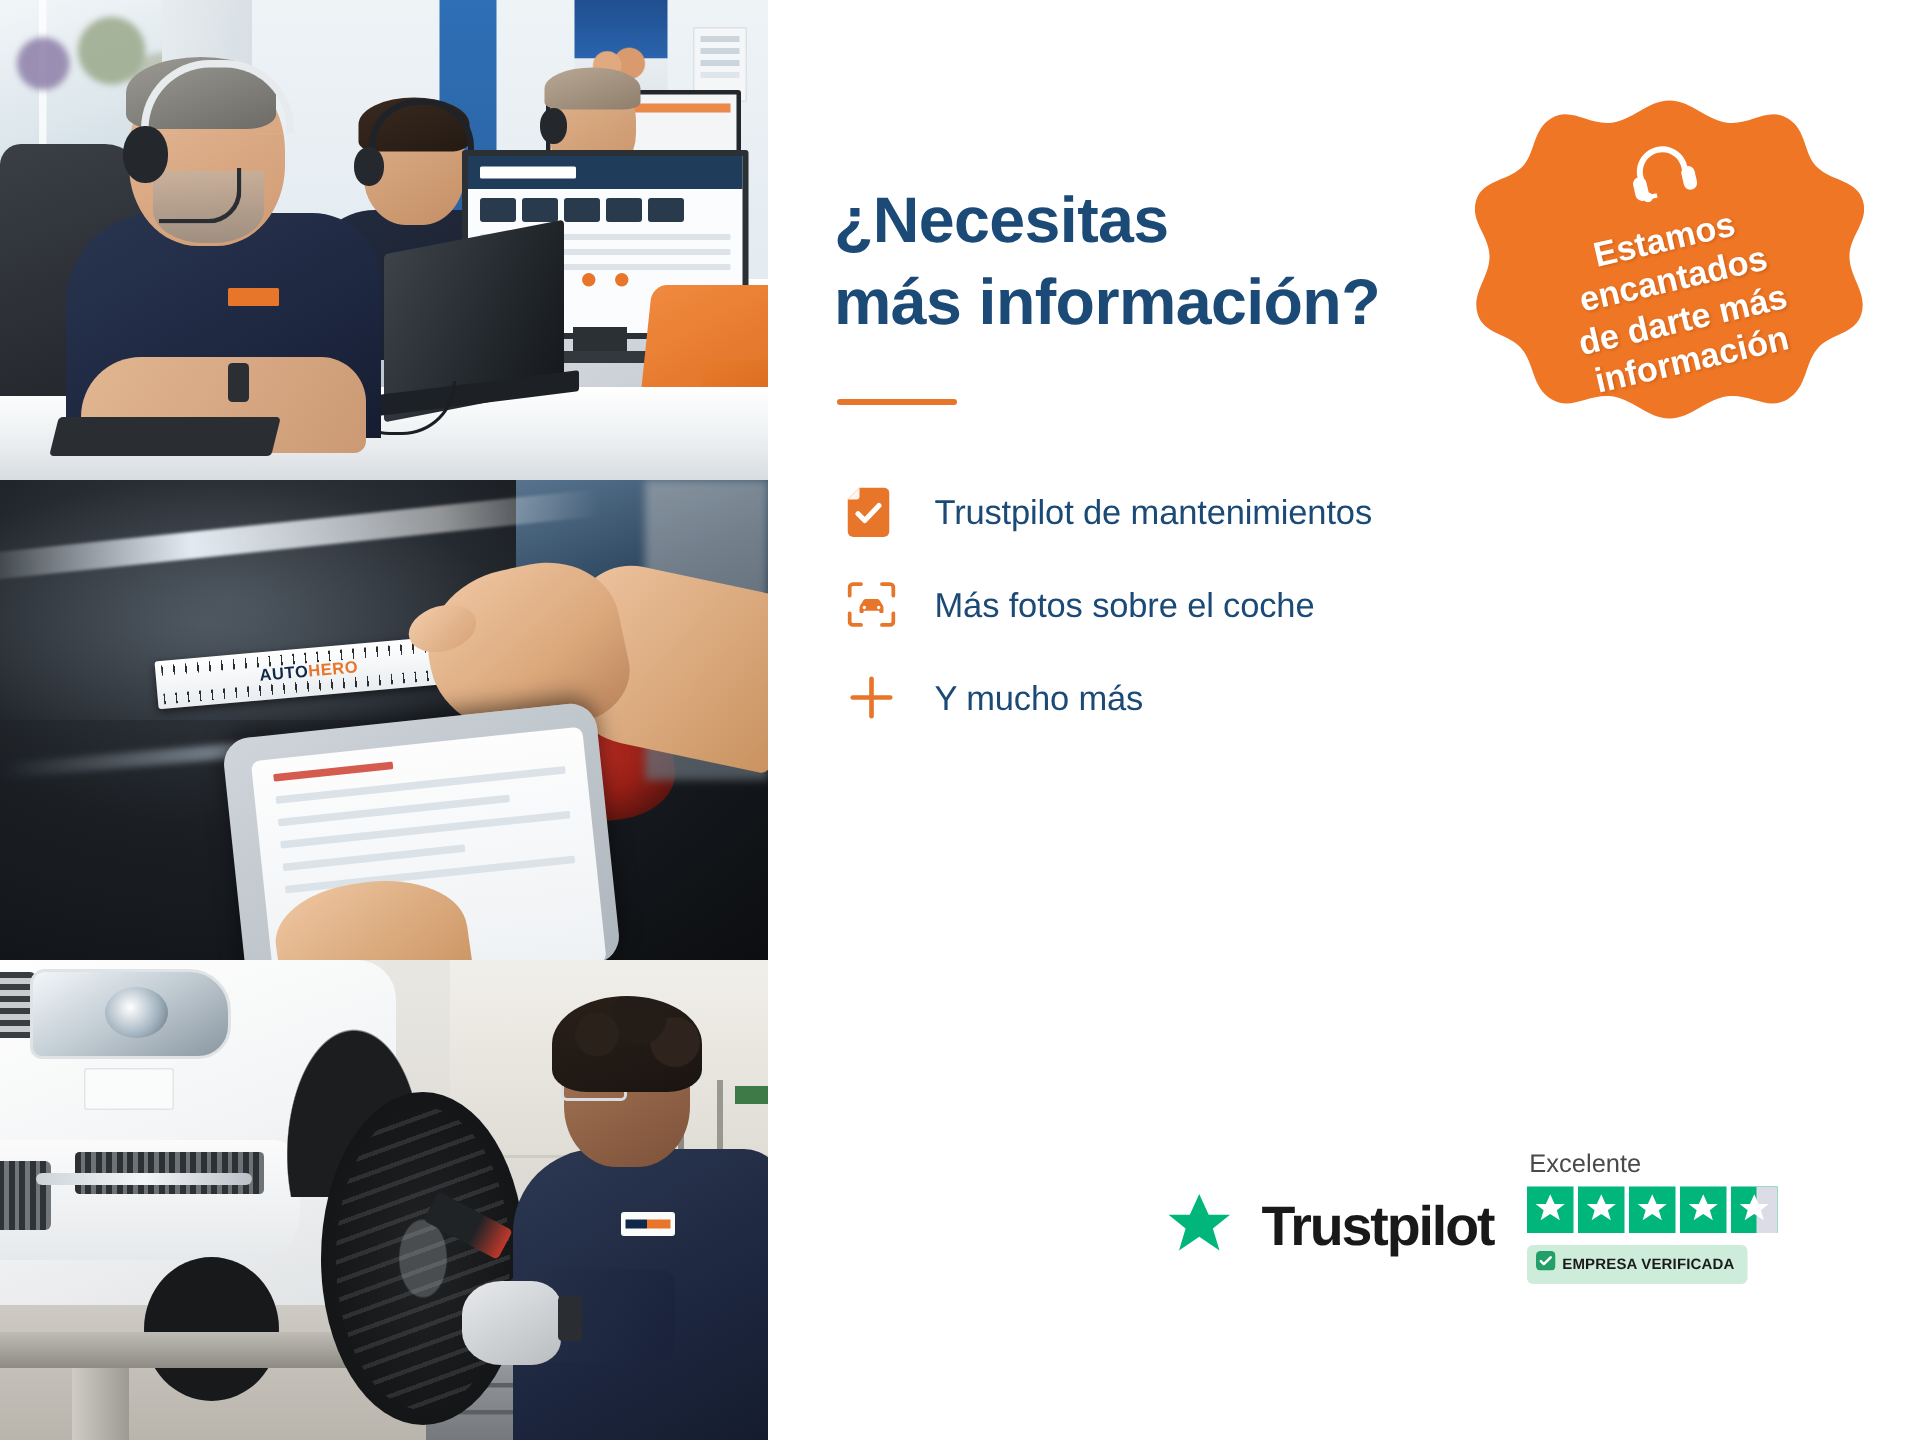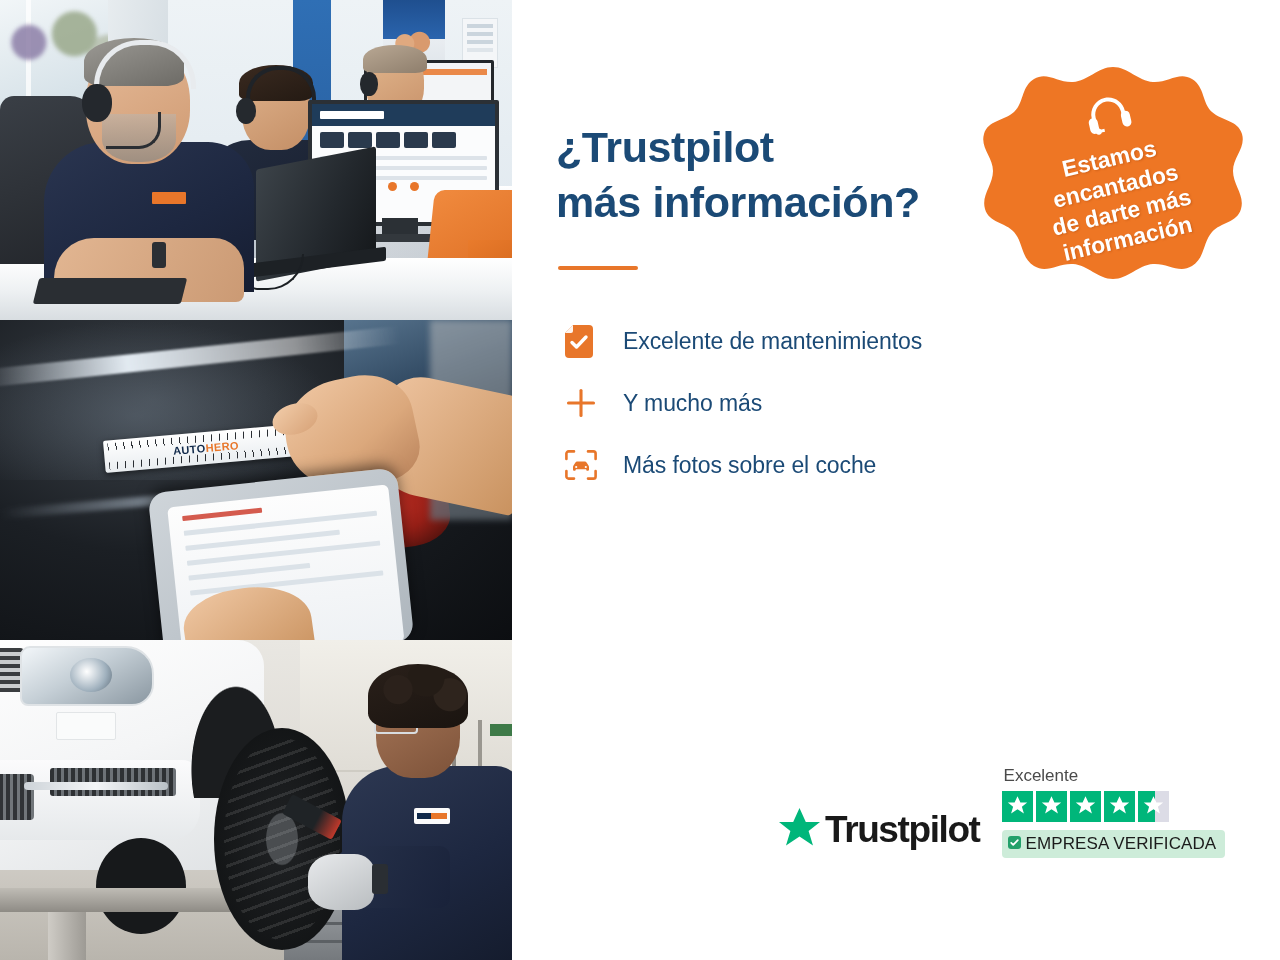--- a/index.html
+++ b/index.html
@@ -396,22 +396,22 @@
     position: absolute;
     left: 267px;
     top: 766px;
     display: flex;
     align-items: flex-start;
     gap: 22px;
   }
   .tp-logo {
     display: flex;
     align-items: center;
-    gap: 5px;
-    margin-top: 42px;
+    gap: 21px;
+    margin-top: 30px;
   }
   .tp-logo-text {
     font-size: 37px;
     font-weight: bold;
     color: #191919;
     letter-spacing: -1.4px;
   }
   .tp-right { display:flex; flex-direction:column; align-items:flex-start; }
   .tp-excelente {
     font-size: 17px;
@@ -434,22 +434,22 @@
   .tp-verified {
     margin-top: 8px;
     display: inline-flex;
     align-items: center;
     gap: 5px;
     background: #cdecd9;
     border-radius: 4px;
     padding: 4px 9px 4px 6px;
   }
   .tp-verified-text {
-    font-size: 17px;
-    font-weight: normal;
+    font-size: 10px;
+    font-weight: bold;
     color: #1b1b1b;
     letter-spacing: 0.1px;
   }
 </style>
 <style>.tp-star.partial:before{width:45%;}</style></head>
 <body>
 
 <div class="promo-card">
 
   <div class="photo-column">
@@ -589,21 +589,21 @@
         <div class="ws-tool"></div>
         <div class="ws-w-head"></div>
         <div class="ws-w-glasses"></div>
         <div class="ws-w-hair"></div>
       </div>
     </div>
   </div>
 
   <div class="content-column">
 
-    <h1 class="headline">¿Trustpilot
+    <h1 class="headline">¿Necesitas
 más información?</h1>
     <div class="rule"></div>
 
     <div class="badge">
       <svg class="burst" width="260" height="260" viewBox="0 0 260 260" aria-hidden="true">
         <path fill="#ee7624" d="
           M130 6
           C145 6 155 20 170 21 C185 22 196 10 209 18 C222 26 219 42 229 51
           C239 60 255 59 259 73 C263 87 250 96 250 110 C250 124 262 134 258 148
           C254 162 238 161 229 171 C220 181 222 197 209 205 C196 213 185 202 170 203
@@ -634,52 +634,52 @@
     <ul class="feature-list">
 
       <li class="feature-item">
         <span class="feature-icon">
           <svg width="28" height="33" viewBox="0 0 28 33" aria-hidden="true">
             <path d="M8 0h16a4 4 0 0 1 4 4v25a4 4 0 0 1-4 4H4a4 4 0 0 1-4-4V8l8-8z" fill="#e8762a"></path>
             <path d="M8 0v6a2 2 0 0 1-2 2H0l8-8z" fill="#ffffff" opacity="0.92"></path>
             <path d="M7 17.5l4.5 4.5L21 12" stroke="#ffffff" stroke-width="3.4" fill="none" stroke-linecap="round" stroke-linejoin="round"></path>
           </svg>
         </span>
-        <span class="feature-label">Excelente de mantenimientos</span>
+        <span class="feature-label">Trustpilot de mantenimientos</span>
       </li>
 
 
-
-      <li class="feature-item">
-        <span class="feature-icon">
-          <svg width="32" height="32" viewBox="0 0 32 32" aria-hidden="true">
-            <line x1="16" y1="3.5" x2="16" y2="28.5" stroke="#e8762a" stroke-width="3.1" stroke-linecap="round"></line>
-            <line x1="3.5" y1="16" x2="28.5" y2="16" stroke="#e8762a" stroke-width="3.1" stroke-linecap="round"></line>
-          </svg>
-        </span>
-        <span class="feature-label">Y mucho más</span>
-      </li>
 
       <li class="feature-item">
         <span class="feature-icon">
           <svg width="32" height="30" viewBox="0 0 32 30" aria-hidden="true">
             <g stroke="#e8762a" stroke-width="2.6" fill="none" stroke-linecap="round">
               <path d="M1.4 9V3.6A2.2 2.2 0 0 1 3.6 1.4H9"></path>
               <path d="M23 1.4h5.4a2.2 2.2 0 0 1 2.2 2.2V9"></path>
               <path d="M30.6 21v5.4a2.2 2.2 0 0 1-2.2 2.2H23"></path>
               <path d="M9 28.6H3.6a2.2 2.2 0 0 1-2.2-2.2V21"></path>
             </g>
             <g fill="#e8762a">
               <path d="M8 17.2c0-.6.2-1.2.5-1.7l1.9-3c.4-.7 1.2-1.1 2-1.1h7.2c.8 0 1.6.4 2 1.1l1.9 3c.3.5.5 1.1.5 1.7v2.6c0 .5-.4.9-.9.9h-1c-.5 0-.9-.4-.9-.9v-.6H10.8v.6c0 .5-.4.9-.9.9h-1c-.5 0-.9-.4-.9-.9v-2.6z"></path>
               <circle cx="11.2" cy="17" r="1.1" fill="#ffffff"></circle>
               <circle cx="20.8" cy="17" r="1.1" fill="#ffffff"></circle>
             </g>
           </svg>
         </span>
         <span class="feature-label">Más fotos sobre el coche</span>
+      </li>
+
+      <li class="feature-item">
+        <span class="feature-icon">
+          <svg width="32" height="32" viewBox="0 0 32 32" aria-hidden="true">
+            <line x1="16" y1="3.5" x2="16" y2="28.5" stroke="#e8762a" stroke-width="3.1" stroke-linecap="round"></line>
+            <line x1="3.5" y1="16" x2="28.5" y2="16" stroke="#e8762a" stroke-width="3.1" stroke-linecap="round"></line>
+          </svg>
+        </span>
+        <span class="feature-label">Y mucho más</span>
       </li>
     </ul>
 
     <div class="contact-text">
     </div>
 
     <div class="trustpilot">
       <div class="tp-logo">
         <span>
           <svg width="41" height="39" viewBox="0 0 41 39" aria-hidden="true">

